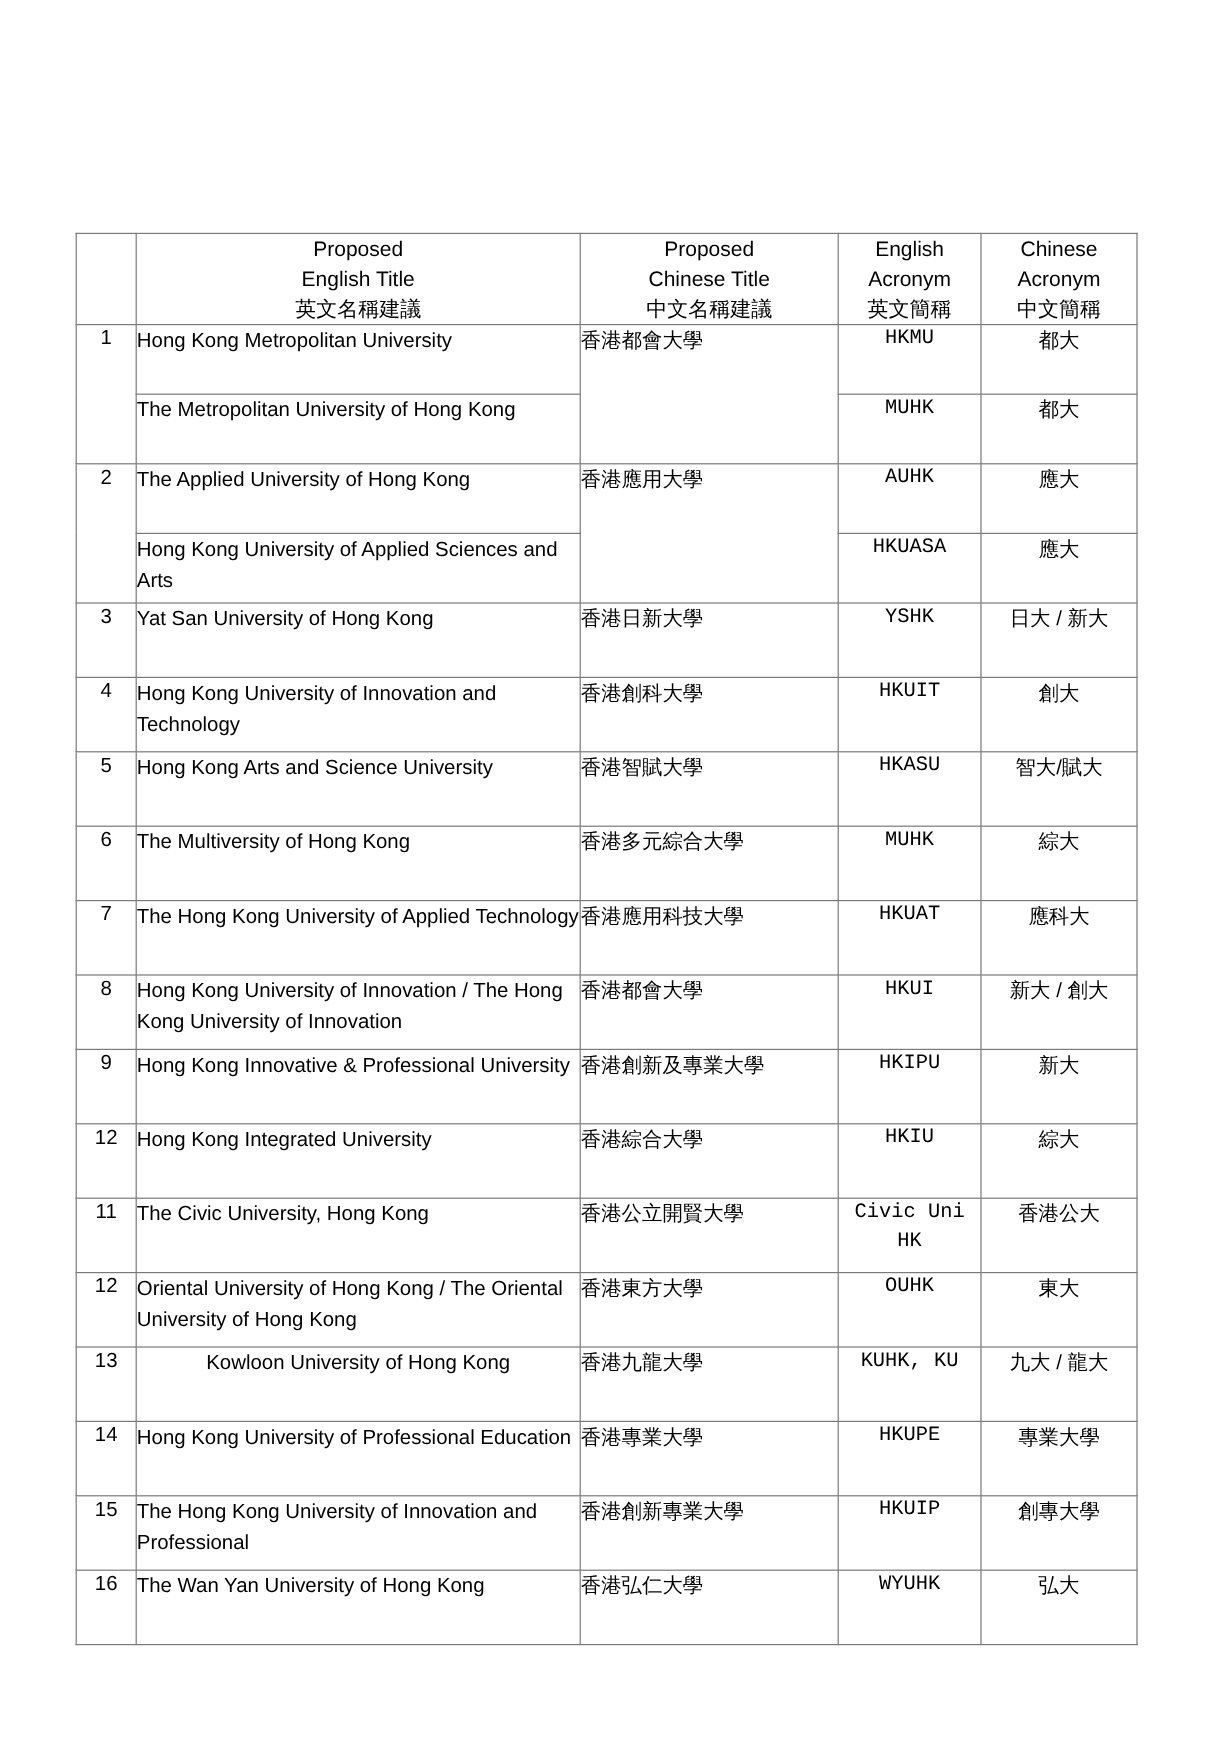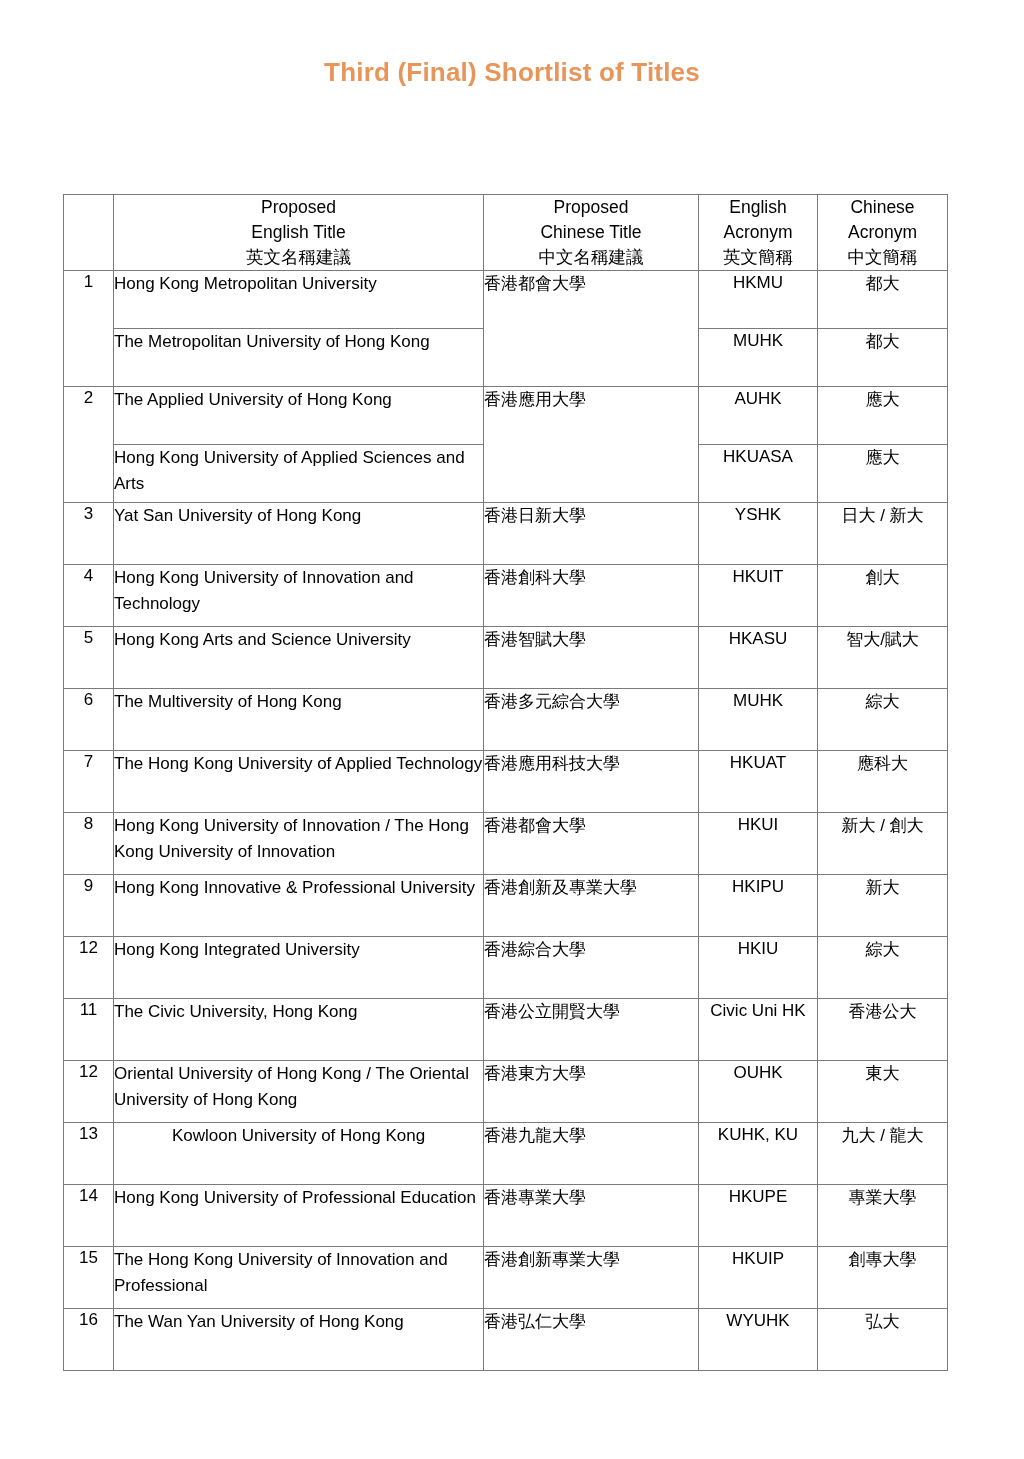--- a/index.html
+++ b/index.html
@@ -97,36 +97,36 @@
     font-size: 17px;
     line-height: 1.55;
     padding: 8px 6px 8px 12px;
     text-align: left;
   }
   .cell-enac {
     font-size: 17px;
     line-height: 1.45;
     padding: 6px 3px 8px 3px;
     text-align: center;
+    font-family: Liberation Mono, monospace;
   }
   .cell-zhac {
     font-size: 17px;
     line-height: 1.5;
     padding: 11px 3px 8px 3px;
     text-align: center;
     white-space: nowrap;
   }
 </style>
 </head>
 <body>
 
 <div class="page">
 
   <div class="title-block">
-    <div class="title-en">Third (Final) Shortlist of Titles</div>
   </div>
 
   <div class="table-wrap">
     <table class="shortlist">
       <colgroup>
         <col class="c-num">
           <col class="c-en">
           <col class="c-zh">
           <col class="c-enac">
           <col class="c-zhac">

